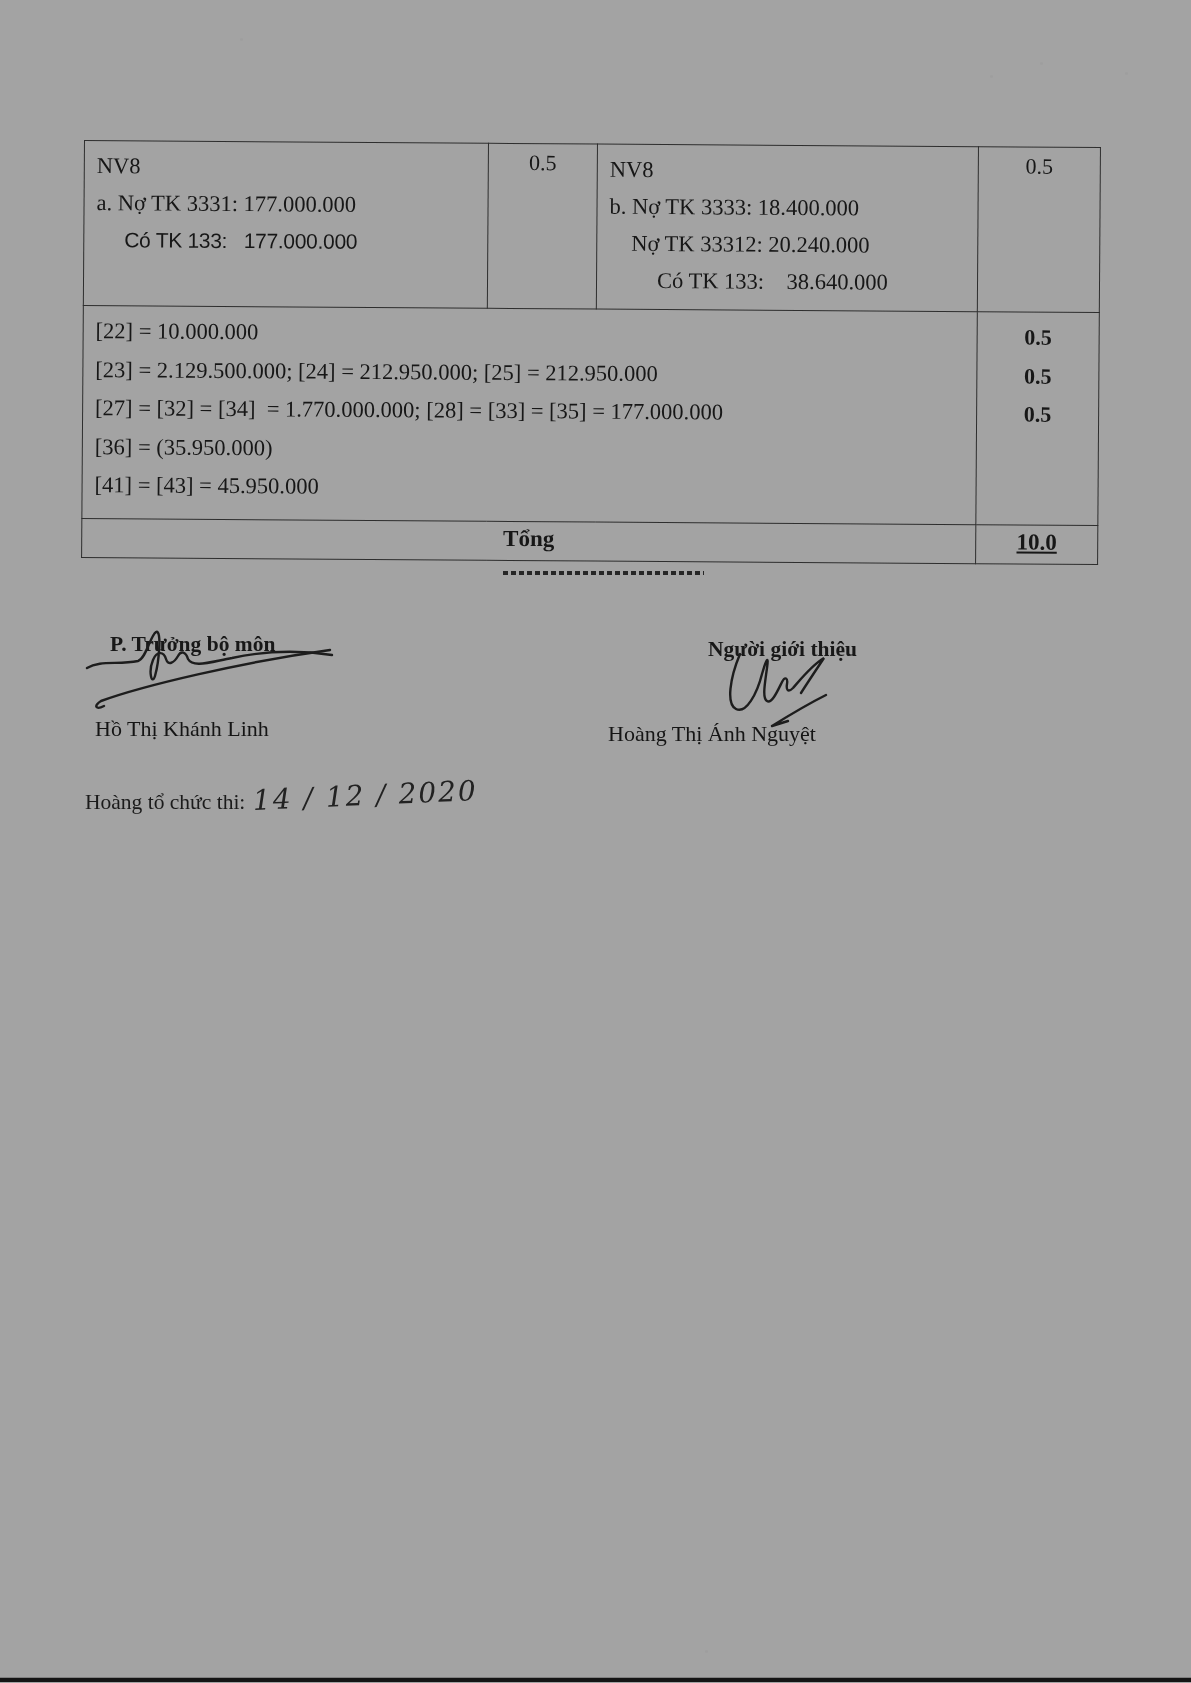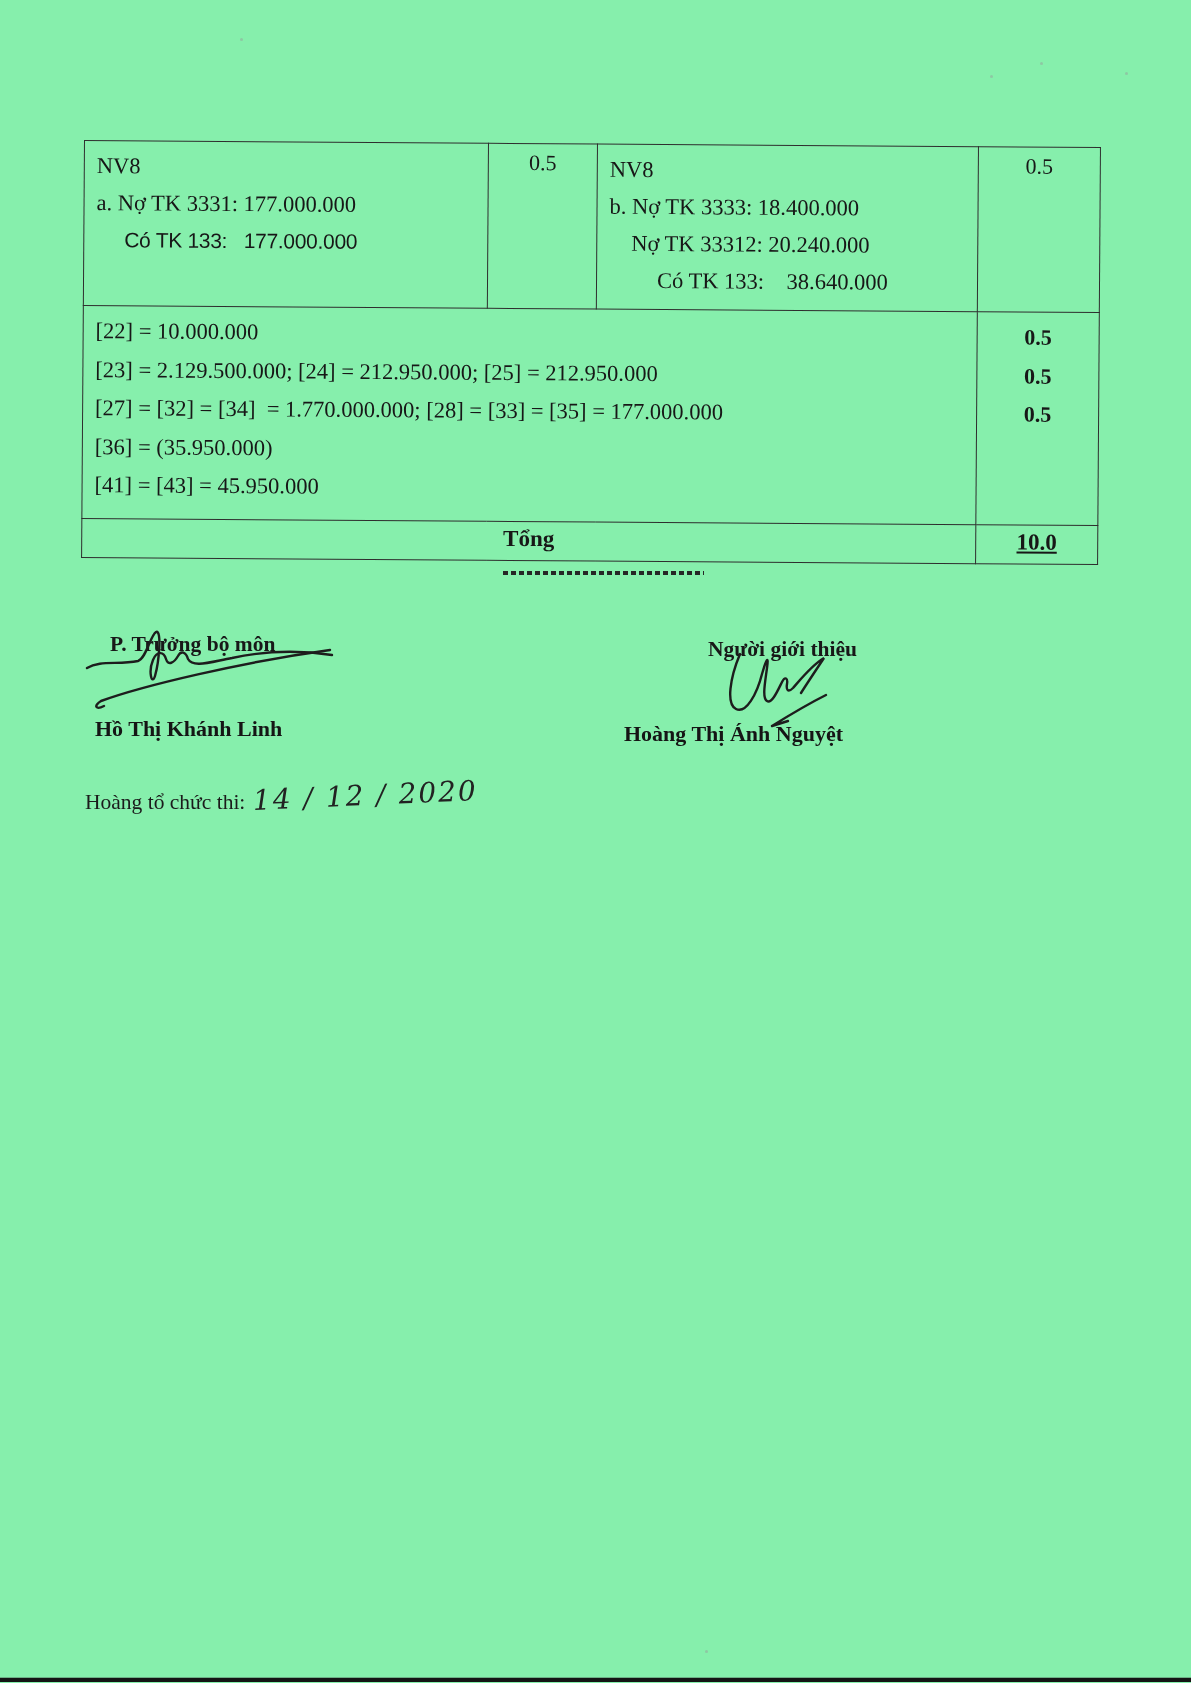--- a/index.html
+++ b/index.html
@@ -6,21 +6,21 @@
   body{
     width:1191px;height:1683px;
     background:#ffffff;
     font-family:"Liberation Serif", serif;
     color:#1c1c1c;
     overflow:hidden;
     position:relative;
   }
   .page{
     position:absolute;inset:0;
-    background:#86efac;
+    background:#a3a3a3;
   }
 
   
   table.grading{
     position:absolute;
     left:84px; top:140px;
     width:1016px;
     border-collapse:collapse;
     table-layout:fixed;
     transform:rotate(0.4deg);
@@ -90,27 +90,27 @@
     margin-top:35px;
   }
   .role-left{left:110px;top:597px;}
   .role-right{left:708px;top:602px;}
   .sig{position:absolute;}
   .sig-left{left:82px;top:622px;}
   .sig-right{left:714px;top:638px;}
   .sig path{fill:none;stroke:#1d1d1d;stroke-width:2.4;stroke-linecap:round;}
   .sig-name{
     position:absolute;
-    font-weight:700;
+    font-weight:400;
     font-size:22px;
     color:#151515;
     white-space:nowrap;
   }
   .name-left{left:95px;top:716px;}
-  .name-right{left:624px;top:721px;}
+  .name-right{left:608px;top:721px;}
 
   
   .exam-date{
     position:absolute;
     left:85px;top:783px;
     font-size:21.5px;
     color:#1b1b1b;
     white-space:nowrap;
   }
   .handwritten{

